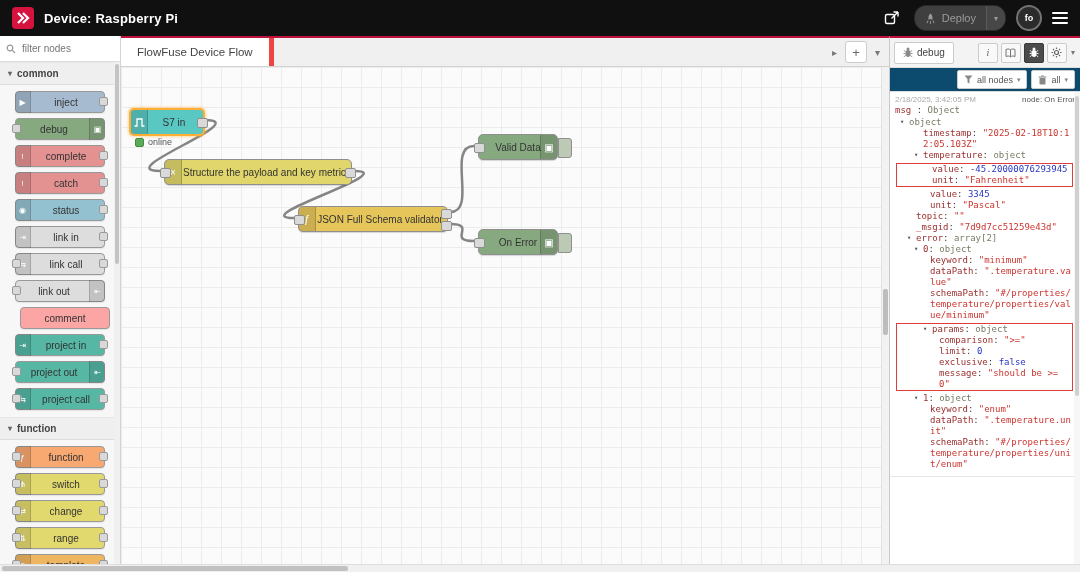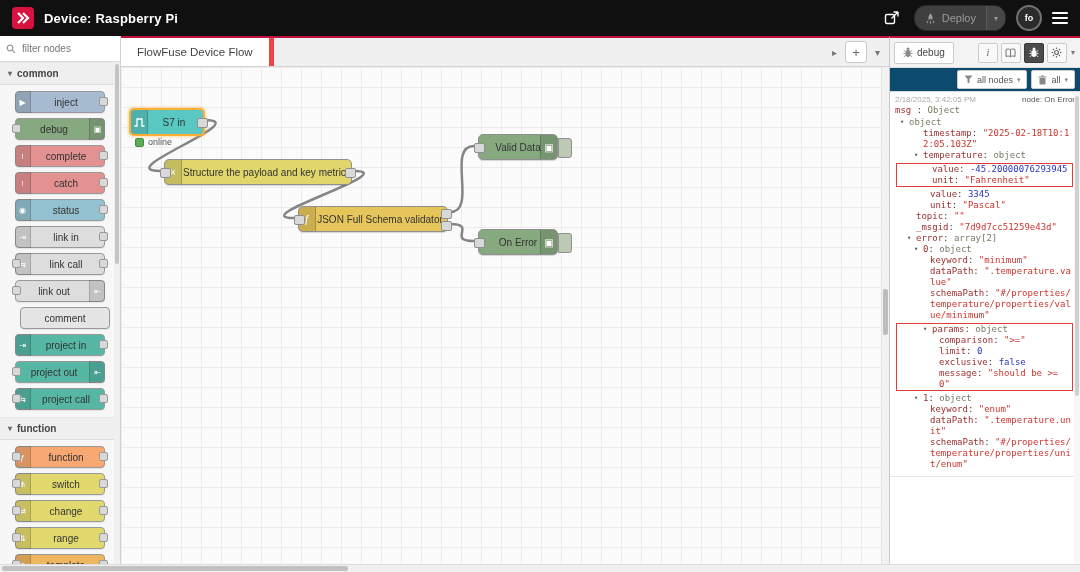--- a/index.html
+++ b/index.html
@@ -172,21 +172,21 @@
               <span class="nicon left">⇆</span>
               <span class="plbl">link call</span>
               <span class="pport l"></span>
               <span class="pport r"></span>
             </div>
             <div class="pal-node ir" style="background: rgb(221, 221, 221);">
               <span class="nicon right">⇤</span>
               <span class="plbl">link out</span>
               <span class="pport l"></span>
             </div>
-            <div class="pal-node" style="background: #e5e5e5; margin-left: 20px;">
+            <div class="pal-node" style="background: #fca5a5; margin-left: 20px;">
               <span class="plbl">comment</span>
             </div>
             <div class="pal-node il" style="background: rgb(85, 183, 164);">
               <span class="nicon left">⇥</span>
               <span class="plbl">project in</span>
               <span class="pport r"></span>
             </div>
             <div class="pal-node ir" style="background: rgb(85, 183, 164);">
               <span class="nicon right">⇤</span>
               <span class="plbl">project out</span>

